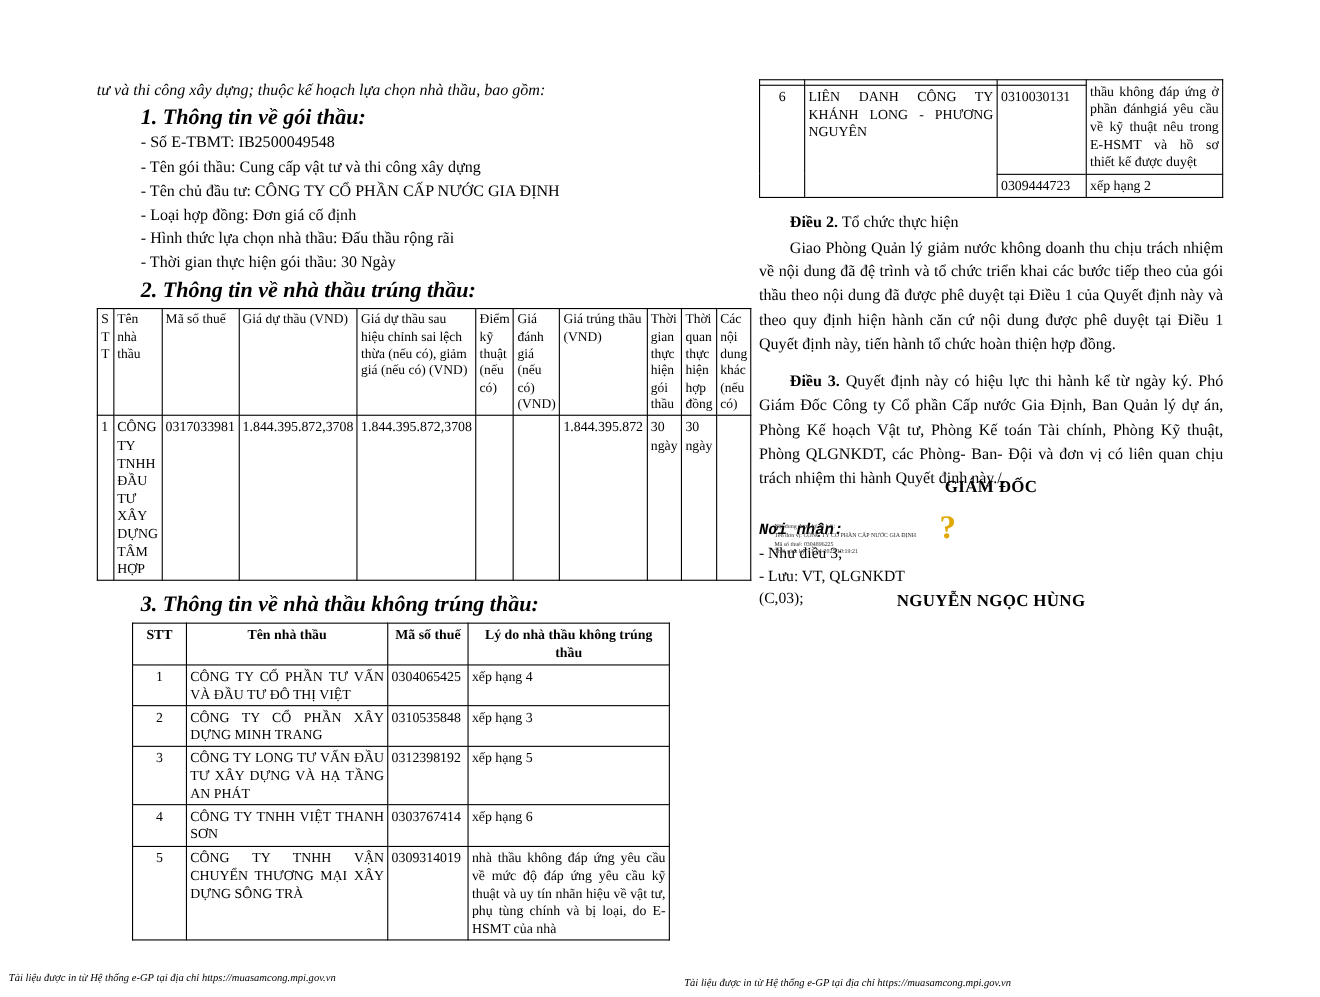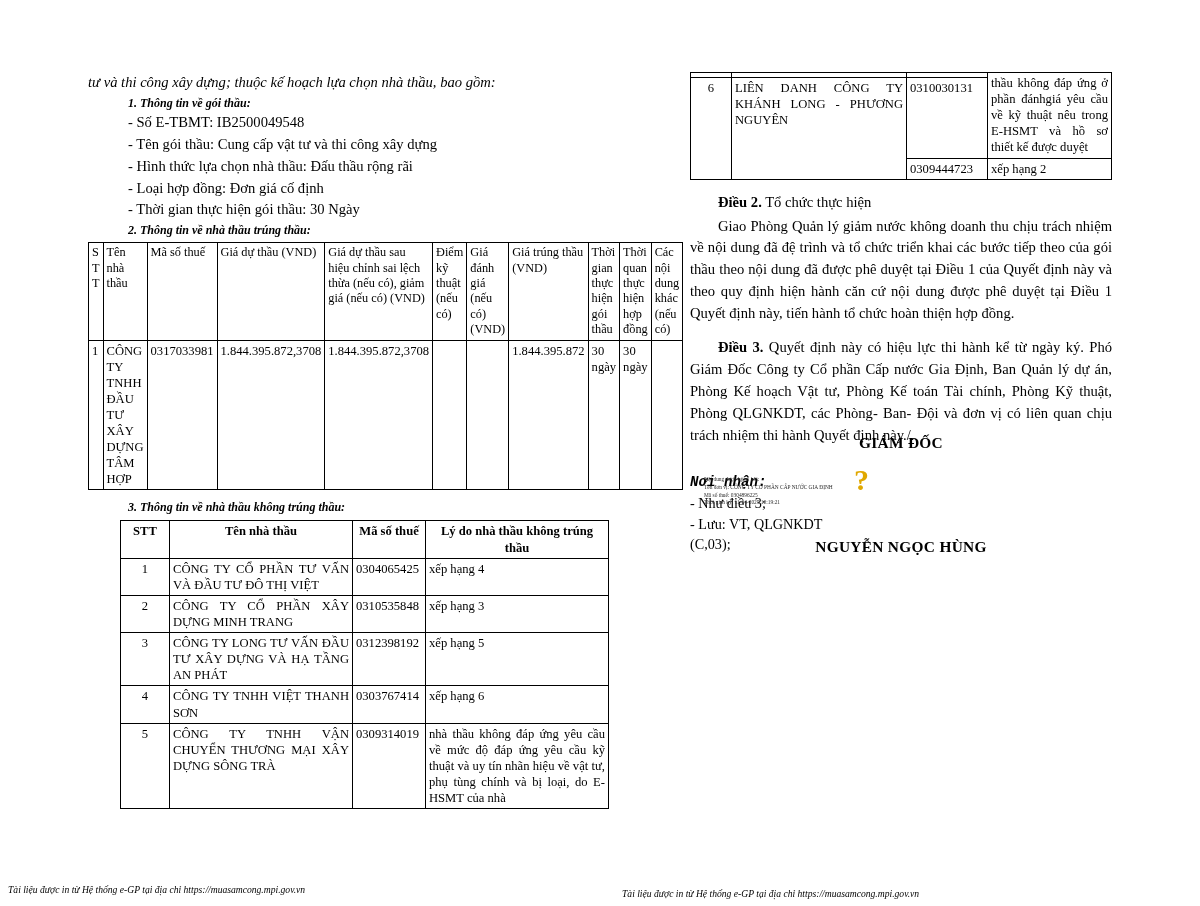--- a/index.html
+++ b/index.html
@@ -36,21 +36,21 @@
   }
   .italic { font-style: italic; }
   .bold { font-weight: bold; }
   .bi { font-weight: bold; font-style: italic; font-family: Liberation Mono, monospace; }
   .intro {
     font-size: 14.6px;
     line-height: 1.5;
     text-align: justify;
   }
   .sec-head {
-    font-size: 12px;
+    font-size: 20px;
     font-weight: bold;
     font-style: italic;
     margin-left: 40px;
     margin-top: 2px;
     margin-bottom: 1px;
   }
   .bullet {
     font-size: 14.6px;
     margin-left: 40px;
     line-height: 1.5;
@@ -174,22 +174,23 @@
   <div class="col-left">
 
     <div class="intro">
       <span class="italic">tư và thi công xây dựng; thuộc kế hoạch lựa chọn nhà thầu, bao gồm:</span>
     </div>
 
     <div class="sec-head">1. Thông tin về gói thầu:</div>
 
     <div class="bullet">- Số E-TBMT: IB2500049548</div>
     <div class="bullet">- Tên gói thầu: Cung cấp vật tư và thi công xây dựng</div>
+    <div class="bullet">- Tên chủ đầu tư: CÔNG TY CỔ PHẦN CẤP NƯỚC GIA ĐỊNH</div>
+    <div class="bullet">- Loại hợp đồng: Đơn giá cố định</div>
     <div class="bullet">- Hình thức lựa chọn nhà thầu: Đấu thầu rộng rãi</div>
-    <div class="bullet">- Loại hợp đồng: Đơn giá cố định</div>
     <div class="bullet">- Thời gian thực hiện gói thầu: 30 Ngày</div>
 
     <div class="sec-head">2. Thông tin về nhà thầu trúng thầu:</div>
 
     <div class="tbl-wrap-win">
       <table class="t-win">
         <thead>
           <tr>
             <th style="width:16px">S T T</th>
             <th style="width:56px">Tên nhà thầu</th>

